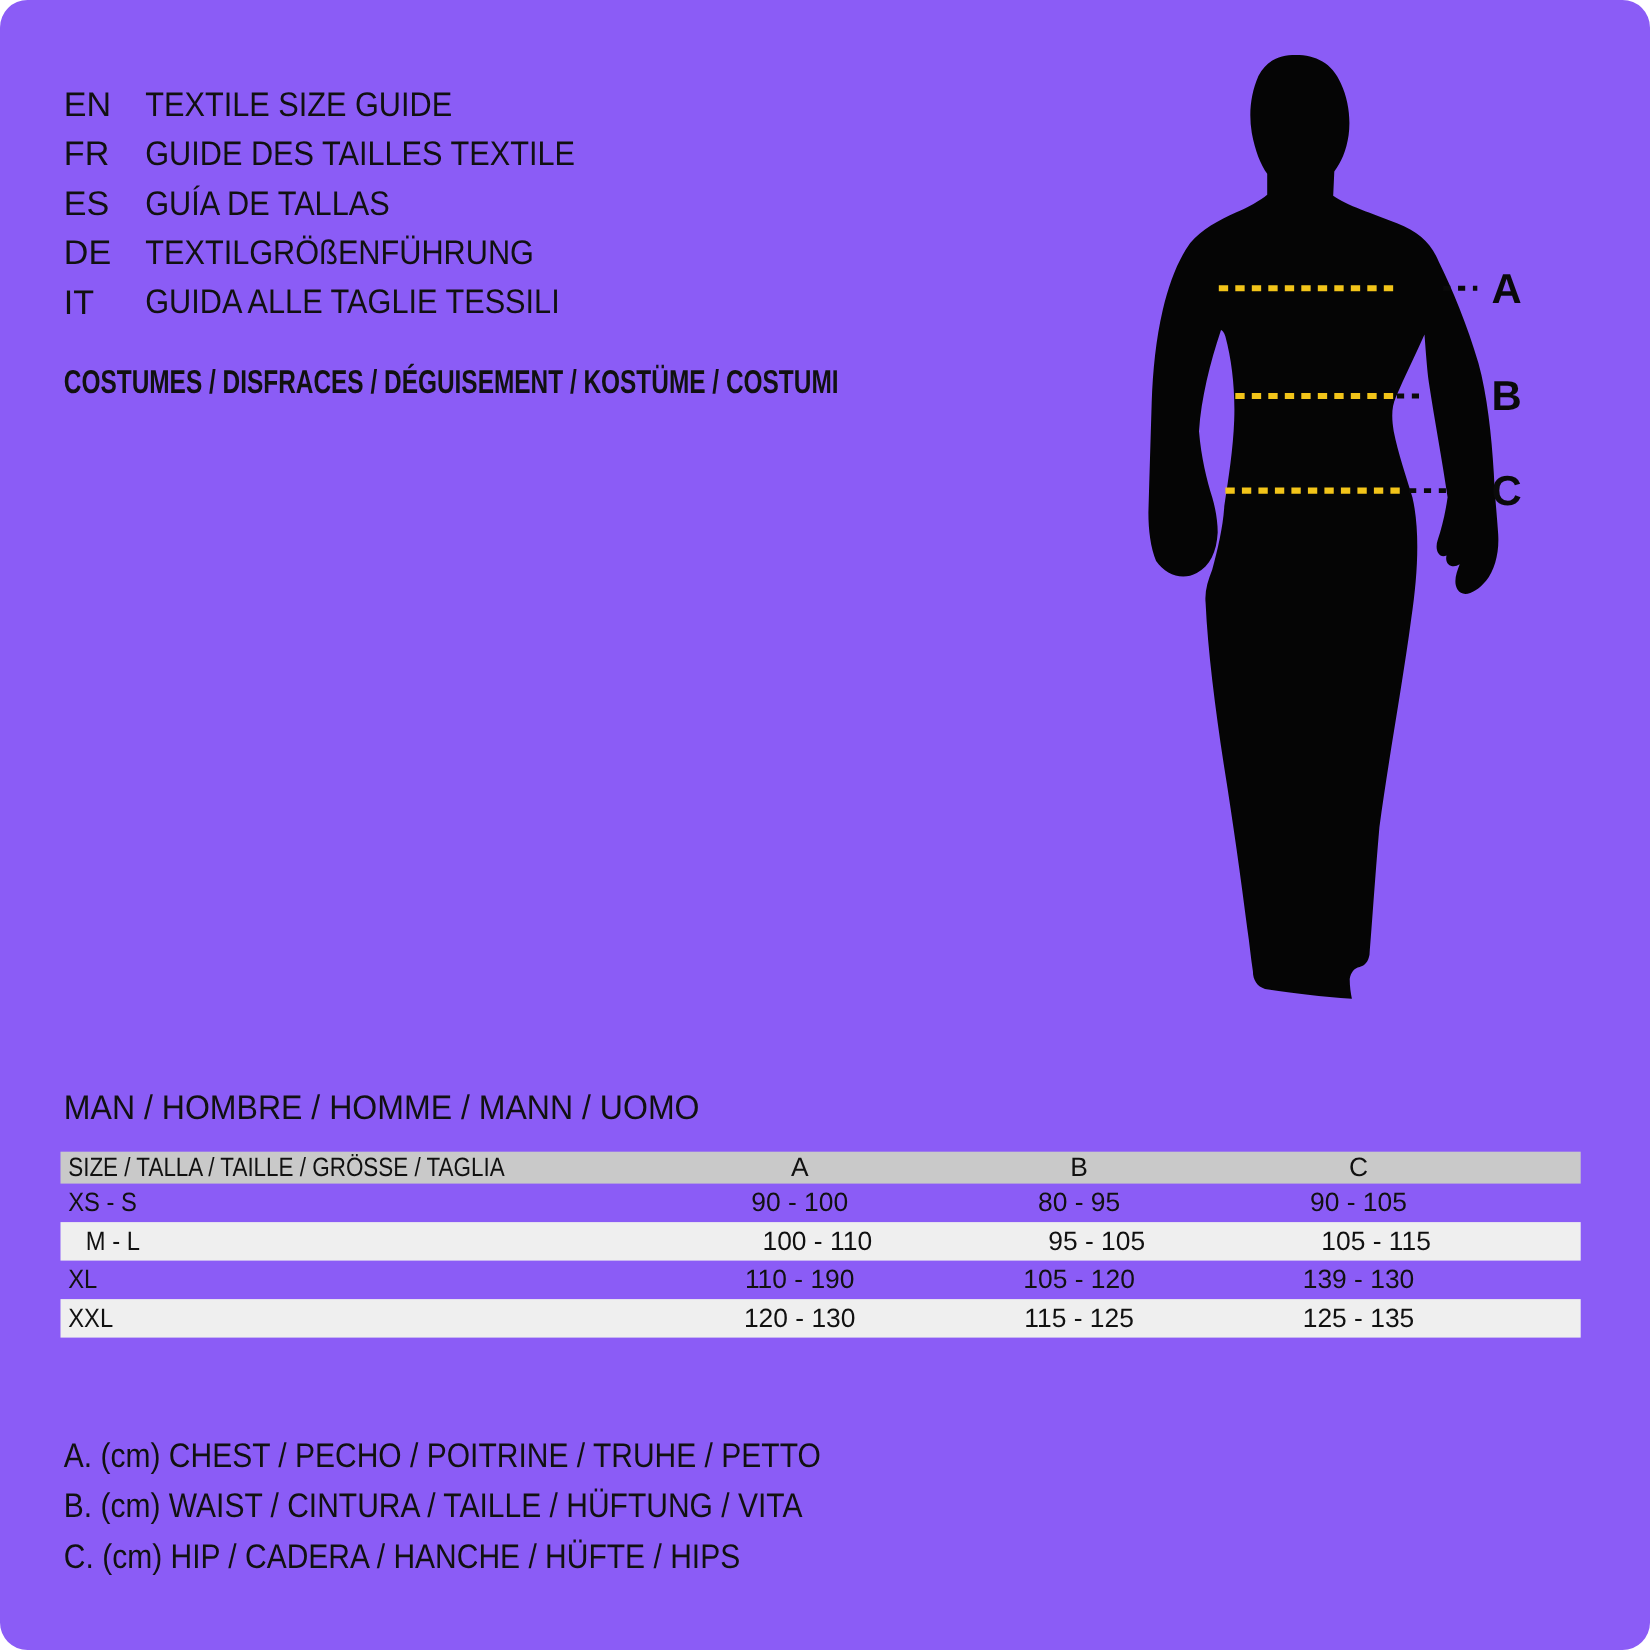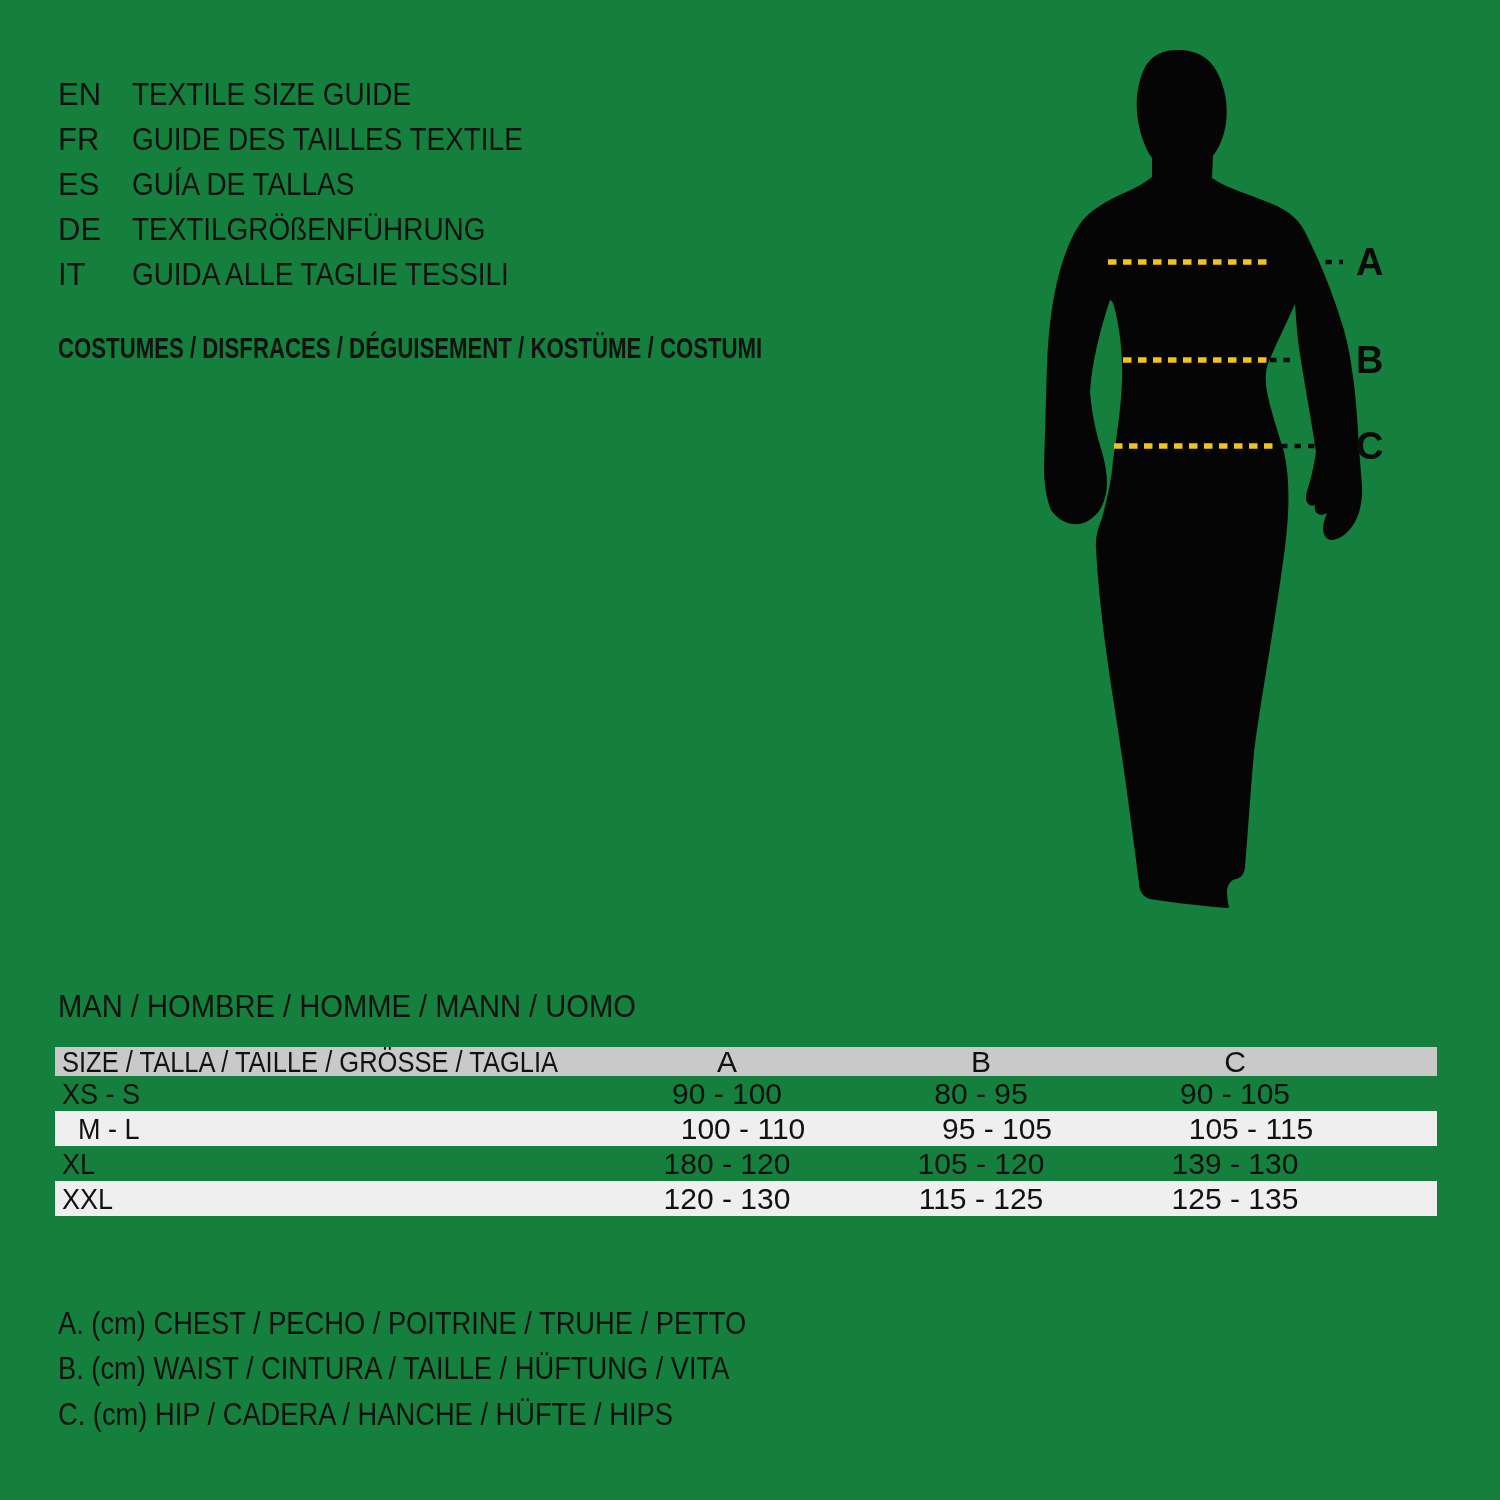--- a/index.html
+++ b/index.html
@@ -1,39 +1,39 @@
 <!DOCTYPE html>
 <html><head>
 <meta charset="utf-8">
 <style>
   html,body{margin:0;padding:0;background:#ffffff;}
   .page{
-    position:relative;width:1500px;height:1500px;background:#15803d;
-    font-family:"Liberation Sans",sans-serif;color:#111111;overflow:hidden;
+    position:relative;width:1500px;height:1500px;background:#8b5cf6;
+    font-family:"Liberation Sans",sans-serif;color:#111111;overflow:hidden;border-radius:25px;
   }
   
   .cx{display:inline-block;transform-origin:left center;white-space:nowrap;}
   .cx94{transform:scaleX(0.94);}
   .cx90{transform:scaleX(0.90);}
   .cx88{transform:scaleX(0.88);}
   .cx85{transform:scaleX(0.85);}
   .cx74{transform:scaleX(0.74);}
 
   
   .lang-list{position:absolute;left:58px;top:72px;}
   .lang-row{height:45px;display:flex;align-items:center;font-size:31px;line-height:1;}
   .lang-code{width:74px;flex:0 0 74px;}
   
   .costumes{position:absolute;left:58px;top:333px;font-size:30px;font-weight:bold;line-height:1;}
   
   .figure{position:absolute;left:1020px;top:40px;width:470px;height:880px;}
   
   .man-heading{position:absolute;left:58px;top:991px;font-size:31px;line-height:1;}
   
-  .size-table{position:absolute;left:55px;top:1047px;width:1382px;font-size:30px;line-height:1;}
+  .size-table{position:absolute;left:55px;top:1047px;width:1382px;font-size:24px;line-height:1;}
   .trow{display:grid;grid-template-columns:545px 254px 254px 254px;align-items:center;}
   .trow.head{height:29px;}
   .trow.data{height:35px;}
   .cell{display:flex;align-items:center;justify-content:center;height:100%;}
   .cell.lbl{justify-content:flex-start;padding-left:7px;}
   
   .legend{position:absolute;left:58px;top:1293px;}
   .legend-row{height:45.5px;display:flex;align-items:flex-end;font-size:31px;line-height:1;}
 </style>
 </head>
@@ -163,21 +163,21 @@
           <span class="cx cx90">M - L</span>
         </div>
       <div class="cell">100 - 110</div>
       <div class="cell">95 - 105</div>
       <div class="cell">105 - 115</div>
     </div>
     <div class="trow data">
       <div class="cell lbl">
           <span class="cx cx90">XL</span>
         </div>
-      <div class="cell">180 - 120</div>
+      <div class="cell">110 - 190</div>
       <div class="cell">105 - 120</div>
       <div class="cell">139 - 130</div>
     </div>
     <div class="trow data" style="background:#EFEFEF;">
       <div class="cell lbl">
           <span class="cx cx90">XXL</span>
         </div>
       <div class="cell">120 - 130</div>
       <div class="cell">115 - 125</div>
       <div class="cell">125 - 135</div>

